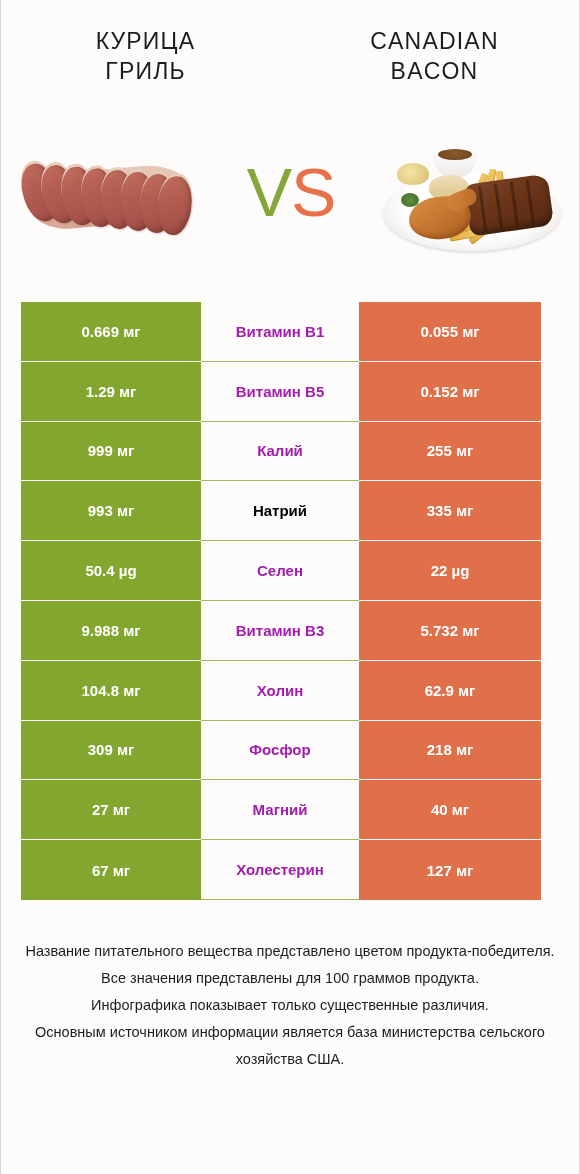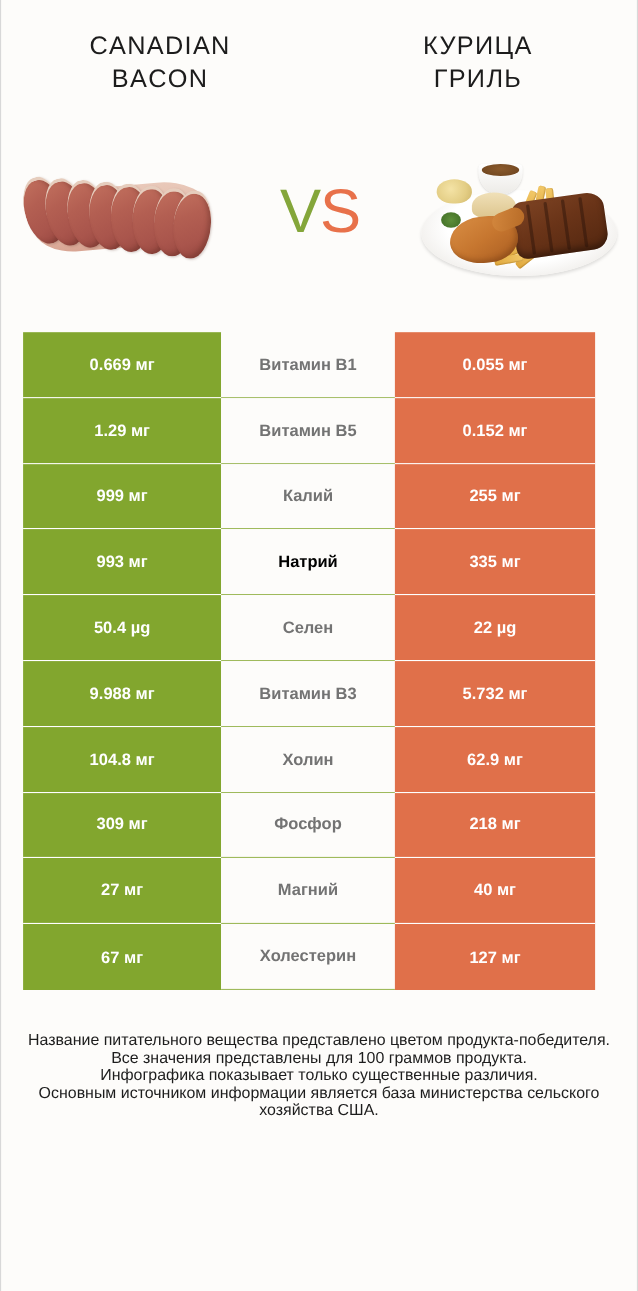--- a/index.html
+++ b/index.html
@@ -59,21 +59,21 @@
     width: 190px;
     height: 150px;
     position: relative;
     flex: 0 0 auto;
   }
   .hero-left  { margin-left: 14px; }
   .hero-right { margin-right: 12px; }
 
   .vs {
     flex: 0 0 auto;
-    font-size: 56px;
+    font-size: 68px;
     line-height: 62px;
     font-weight: 400;
     letter-spacing: -1px;
     font-family: "Liberation Sans", "DejaVu Sans", sans-serif;
     white-space: nowrap;
     margin-bottom: 4px;
   }
   .vs .v { color: #84a63a; }
   .vs .s { color: #e8714a; }
 
@@ -198,48 +198,48 @@
   }
   .cell-mid {
     flex: 1 1 auto;
     background: #fdfcfa;
     border-bottom: 1px solid #9fba5c;
     font-size: 15px;
     font-weight: bold;
   }
   .row:last-child .cell-left,
   .row:last-child .cell-right { border-bottom: none; }
-  .win-green  { color: #737373; }
+  .win-green  { color: #a21caf; }
   .win-orange { color: #000000; }
 
   
   .footer {
     margin: 38px 18px 0 18px;
     text-align: center;
     font-size: 14.5px;
-    line-height: 16px;
+    line-height: 27px;
     color: #1d1d1d;
     font-weight: 400;
     white-space: pre-line;
     font-family: "Liberation Sans", "DejaVu Sans", sans-serif;
   }
 </style>
 </head>
 <body>
 
 <div class="page">
 
   <div class="header">
     <div class="header-col">
+      <div class="product-title">Курица
+гриль</div>
+    </div>
+    <div class="header-col">
       <div class="product-title">Canadian
 Bacon</div>
-    </div>
-    <div class="header-col">
-      <div class="product-title">Курица
-гриль</div>
     </div>
   </div>
 
   <div class="hero">
 
     <div class="hero-img hero-left">
       <div class="bacon">
         <div class="slab"></div>
         <div class="slice" style="left:10px;  top:16px; transform:rotate(-16deg);"></div>
         <div class="slice" style="left:28px;  top:18px; transform:rotate(-13deg);"></div>

